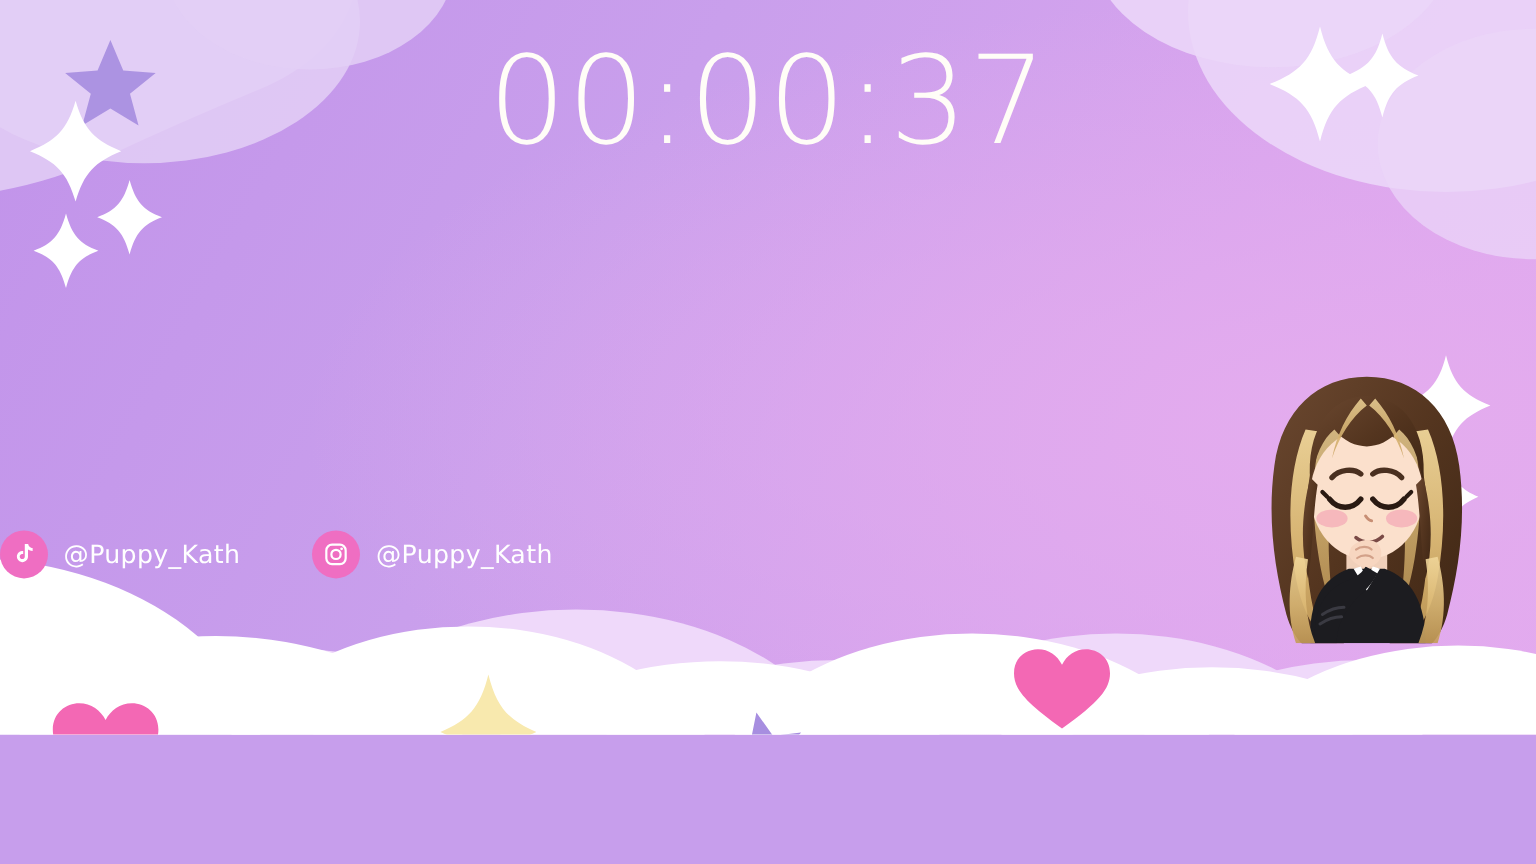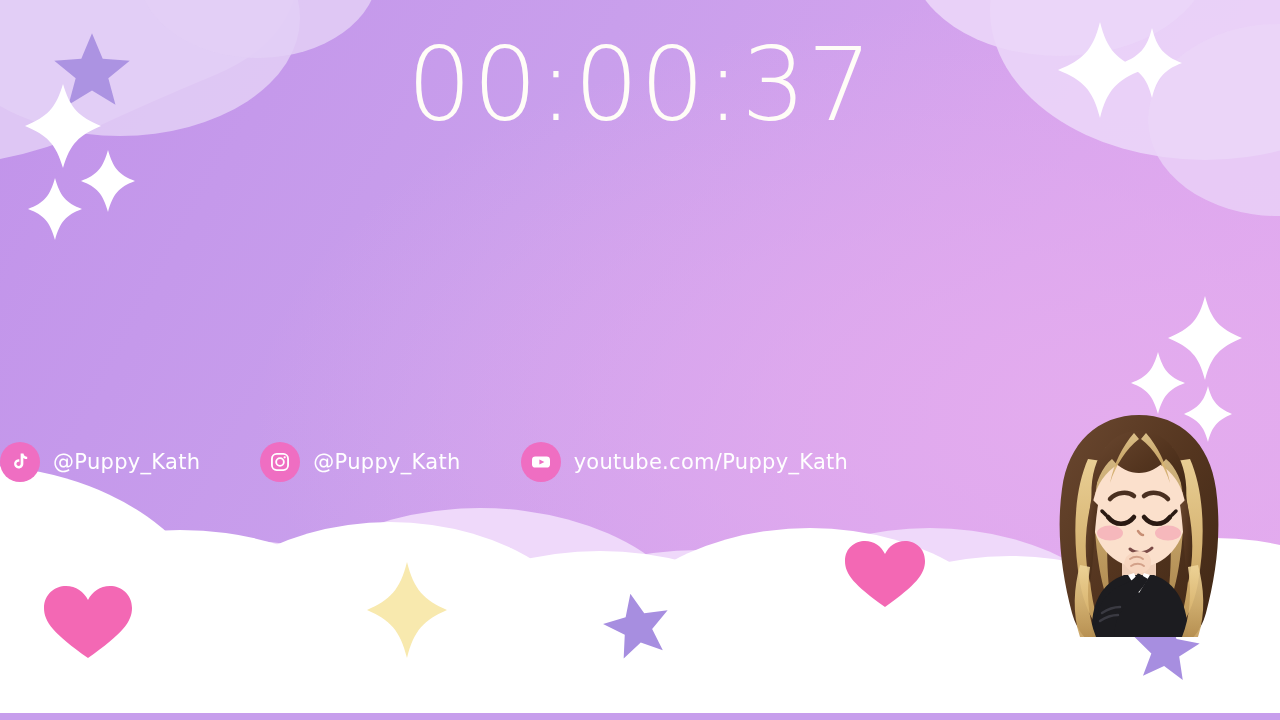--- a/index.html
+++ b/index.html
@@ -5,21 +5,21 @@
   * { margin:0; padding:0; box-sizing:border-box; }
   html, body { width:1280px; height:720px; overflow:hidden; }
   body {
     font-family: "Liberation Sans", sans-serif;
     background:#C79EEC;
   }
 
   .stage {
     position:relative;
     width:1280px;
-    height:713px;
+    height:612px;
     overflow:hidden;
     background:
       radial-gradient(ellipse 110% 95% at 88% 58%, #E4ACEE 0%, rgba(228,172,238,0) 62%),
       linear-gradient(118deg, #C193EA 0%, #C99FEC 38%, #D7A4EE 70%, #E2AAEF 100%);
   }
 
   
   .cloud-layer { position:absolute; left:0; top:0; width:1280px; height:720px; pointer-events:none; }
 
   
@@ -216,29 +216,20 @@
       <span class="social-badge">
         <svg width="22" height="22" viewBox="0 0 24 24" aria-hidden="true">
           <rect x="3.2" y="3.2" width="17.6" height="17.6" rx="5.2" fill="none" stroke="#FFFFFF" stroke-width="2"></rect>
           <circle cx="12" cy="12" r="4.2" fill="none" stroke="#FFFFFF" stroke-width="2"></circle>
           <circle cx="17.1" cy="6.9" r="1.25" fill="#FFFFFF"></circle>
         </svg>
       </span>
       <span class="social-handle">@Puppy_Kath</span>
     </div>
 
-    <div class="social">
-      <span class="social-badge">
-        <svg width="24" height="24" viewBox="0 0 24 24" aria-hidden="true">
-          <rect x="3" y="6.4" width="18" height="11.2" rx="3.4" fill="#FFFFFF"></rect>
-          <path d="M10.4 9.4 L15.4 12 L10.4 14.6 Z" fill="#EF6EC2"></path>
-        </svg>
-      </span>
-      <span class="social-handle">youtube.com/Puppy_Kath</span>
-    </div>
 
   </div>
 
   <svg class="character" viewBox="0 0 218 230" aria-hidden="true">
     <defs>
       <linearGradient id="hairDark" x1="0" y1="0" x2="1" y2="1">
         <stop offset="0%" stop-color="#6B4830"></stop>
         <stop offset="50%" stop-color="#54351F"></stop>
         <stop offset="100%" stop-color="#3E2614"></stop>
       </linearGradient>

